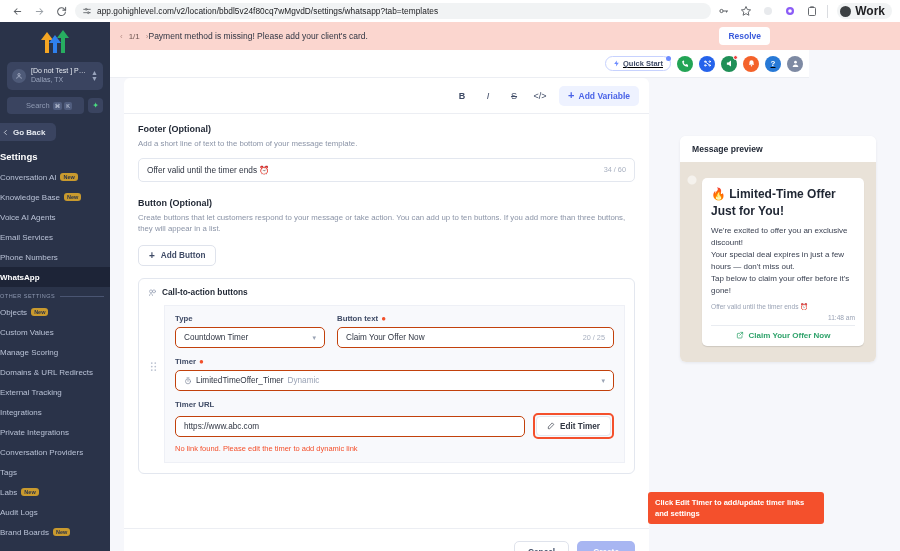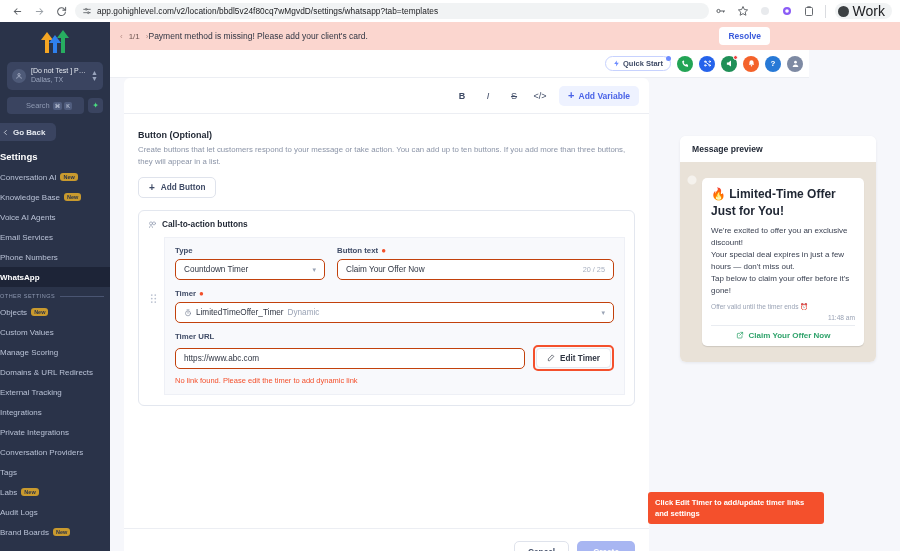--- a/index.html
+++ b/index.html
@@ -31,21 +31,21 @@
     text-overflow: ellipsis; letter-spacing: 0.05px;
   }
   .tb-icons { display: flex; align-items: center; gap: 9px; padding-right: 2px; }
   .tb-ic { width: 13px; height: 13px; color: #5f6368; display:flex; align-items:center; justify-content:center; }
   .divider-v { width: 1px; height: 13px; background: #dadce0; }
   .profile-pill {
     display: flex; align-items: center; gap: 4px; background: #f1f3f4;
     border-radius: 10px; padding: 2px 7px 2px 3px; height: 16px;
   }
   .profile-dot { width: 11px; height: 11px; border-radius: 50%; background:#3c4043; position:relative;}
-  .profile-pill span { font-size: 14px; color: #202124; font-weight: 400; }
+  .profile-pill span { font-size: 12px; color: #202124; font-weight: 700; }
 
   
   .sidebar {
     position: absolute; left: 0; top: 22px; width: 110px; height: 529px;
     background: #2a3349; color: #c9cfdd; overflow: hidden;
   }
   .logo-area { height: 34px; display:flex; align-items:center; justify-content:center; padding-top: 4px;}
   .logo-arrows { display:flex; align-items:flex-end; gap: 1px; }
   .la { width: 7px; position: relative; }
   .la .shaft { width: 7px; display:block; }
@@ -105,20 +105,21 @@
   .alert-text { font-size:8.5px; color:#2f3542; }
   .resolve-btn {
     background:#ffffff; color:#3b5bdb; font-size:8.5px; font-weight:700;
     border-radius:4px; padding:4px 9px; border:none;
   }
 
   .topbar {
     position:absolute; left:0; top:28px; width:699px; height:28px; background:#ffffff;
     display:flex; align-items:center; justify-content:flex-end; gap:6px; padding-right:6px;
     border-bottom: 1px solid #eceef3;
+    text-decoration: underline;
   }
   .quickstart {
     display:flex; align-items:center; gap:3px; border:1px solid #c7d2fe; border-radius:10px;
     padding:2px 7px; position:relative; background:#fff;
   }
   .quickstart .qs-txt { font-size:7.5px; color:#3f4b66; font-weight:600; }
   .qs-dot { position:absolute; right:-1px; top:-1px; width:5px;height:5px;border-radius:50%;background:#6d8cff;}
   .circ { width:16px;height:16px;border-radius:50%;display:flex;align-items:center;justify-content:center;color:#fff;font-size:8px; position:relative; flex:none;}
   .circ .rdot { position:absolute; right:-1px; top:-1px; width:5px;height:5px;border-radius:50%;background:#ef4444;border:1px solid #fff;}
 
@@ -516,20 +517,28 @@
           <div class="rte-btn b">B</div>
           <div class="rte-btn i">I</div>
           <div class="rte-btn s">S</div>
           <div class="rte-btn">&lt;/&gt;</div>
           <button class="add-var">
             <span class="plus">+</span>
             <span>Add Variable</span>
           </button>
         </div>
 
+        <div class="sec">
+          <div class="sec-title">Footer (Optional)</div>
+          <div class="sec-desc">Add a short line of text to the bottom of your message template.</div>
+          <div class="field-row">
+            <span class="val">Offer valid until the timer ends ⏰</span>
+            <span class="cnt">34 / 60</span>
+          </div>
+        </div>
 
         <div class="sec" style="padding-top:16px;">
           <div class="sec-title">Button (Optional)</div>
           <div class="sec-desc">Create buttons that let customers respond to your message or take action. You can add up to ten buttons. If you add more than three buttons, they will appear in a list.</div>
           <div class="add-button">
             <span class="plus">+</span>
             <span>Add Button</span>
           </div>
         </div>
 

